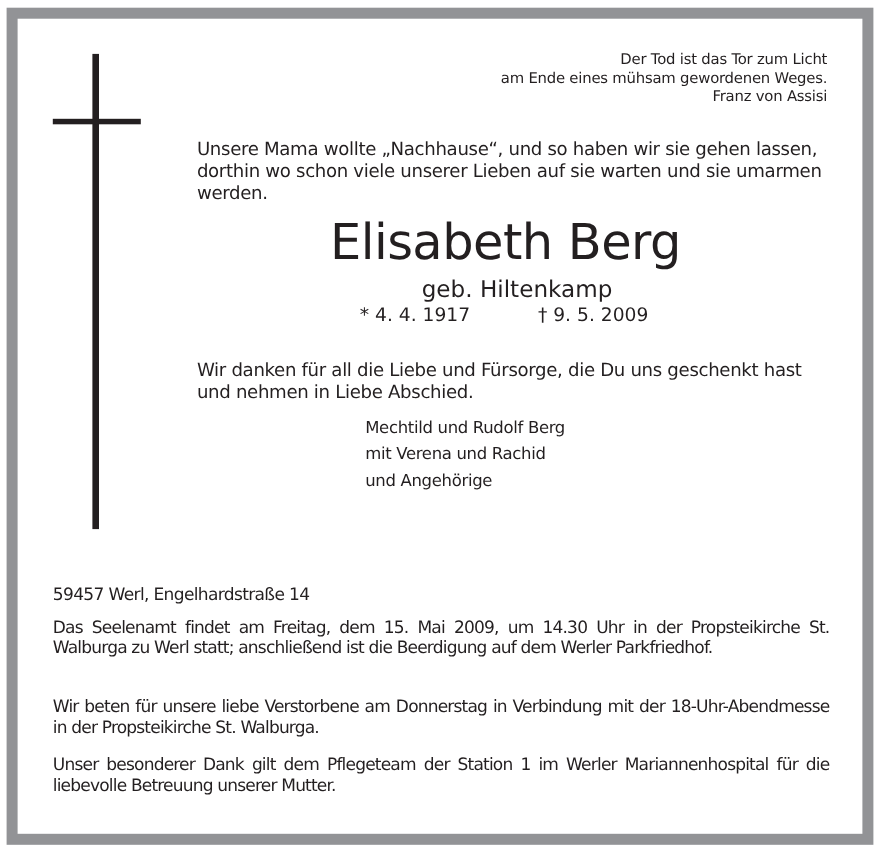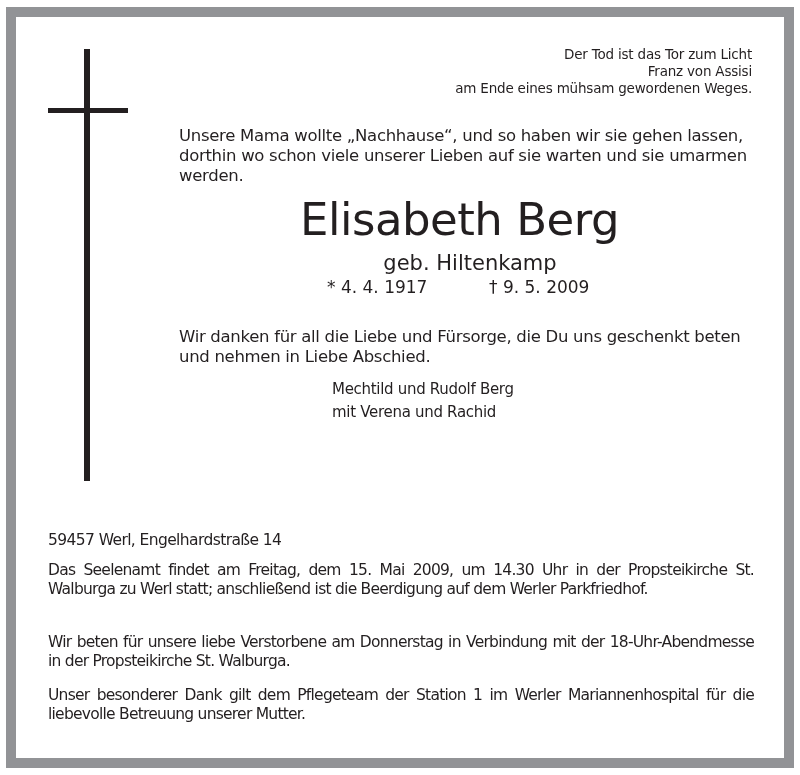--- a/index.html
+++ b/index.html
@@ -37,35 +37,36 @@
 
 <div class="frame"></div>
 
 <div>
   <div class="cross-v"></div>
   <div class="cross-h"></div>
 </div>
 
 <div class="quote">
   <div>Der Tod ist das Tor zum Licht</div>
+  <div>am Ende eines mühsam gewordenen Weges.</div>
   <div>Franz von Assisi</div>
-  <div>am Ende eines mühsam gewordenen Weges.</div>
 </div>
 
 <div class="intro">Unsere Mama wollte „Nachhause“, und so haben wir sie gehen lassen, dorthin wo schon viele unserer Lieben auf sie warten und sie umarmen werden.</div>
 
 <div class="name">Elisabeth Berg</div>
 <div class="maiden">geb. Hiltenkamp</div>
 <div class="birth">* 4. 4. 1917</div>
 <div class="death">† 9. 5. 2009</div>
 
-<div class="thanks">Wir danken für all die Liebe und Fürsorge, die Du uns geschenkt beten und nehmen in Liebe Abschied.</div>
+<div class="thanks">Wir danken für all die Liebe und Fürsorge, die Du uns geschenkt hast und nehmen in Liebe Abschied.</div>
 
 <div class="family">
   <div>Mechtild und Rudolf Berg</div>
   <div>mit Verena und Rachid</div>
+  <div class="gap">und Angehörige</div>
 </div>
 
 <div class="address">59457 Werl, Engelhardstraße 14</div>
 
 <div class="para p1">Das Seelenamt findet am Freitag, dem 15. Mai 2009, um 14.30 Uhr in der Propsteikirche St. Walburga zu Werl statt; anschließend ist die Beerdigung auf dem Werler Parkfriedhof.</div>
 <div class="para p2">Wir beten für unsere liebe Verstorbene am Donnerstag in Verbindung mit der 18-Uhr-Abendmesse in der Propsteikirche St. Walburga.</div>
 <div class="para p3">Unser besonderer Dank gilt dem Pflegeteam der Station 1 im Werler Mariannenhospital für die liebevolle Betreuung unserer Mutter.</div>
 
 </body></html>

